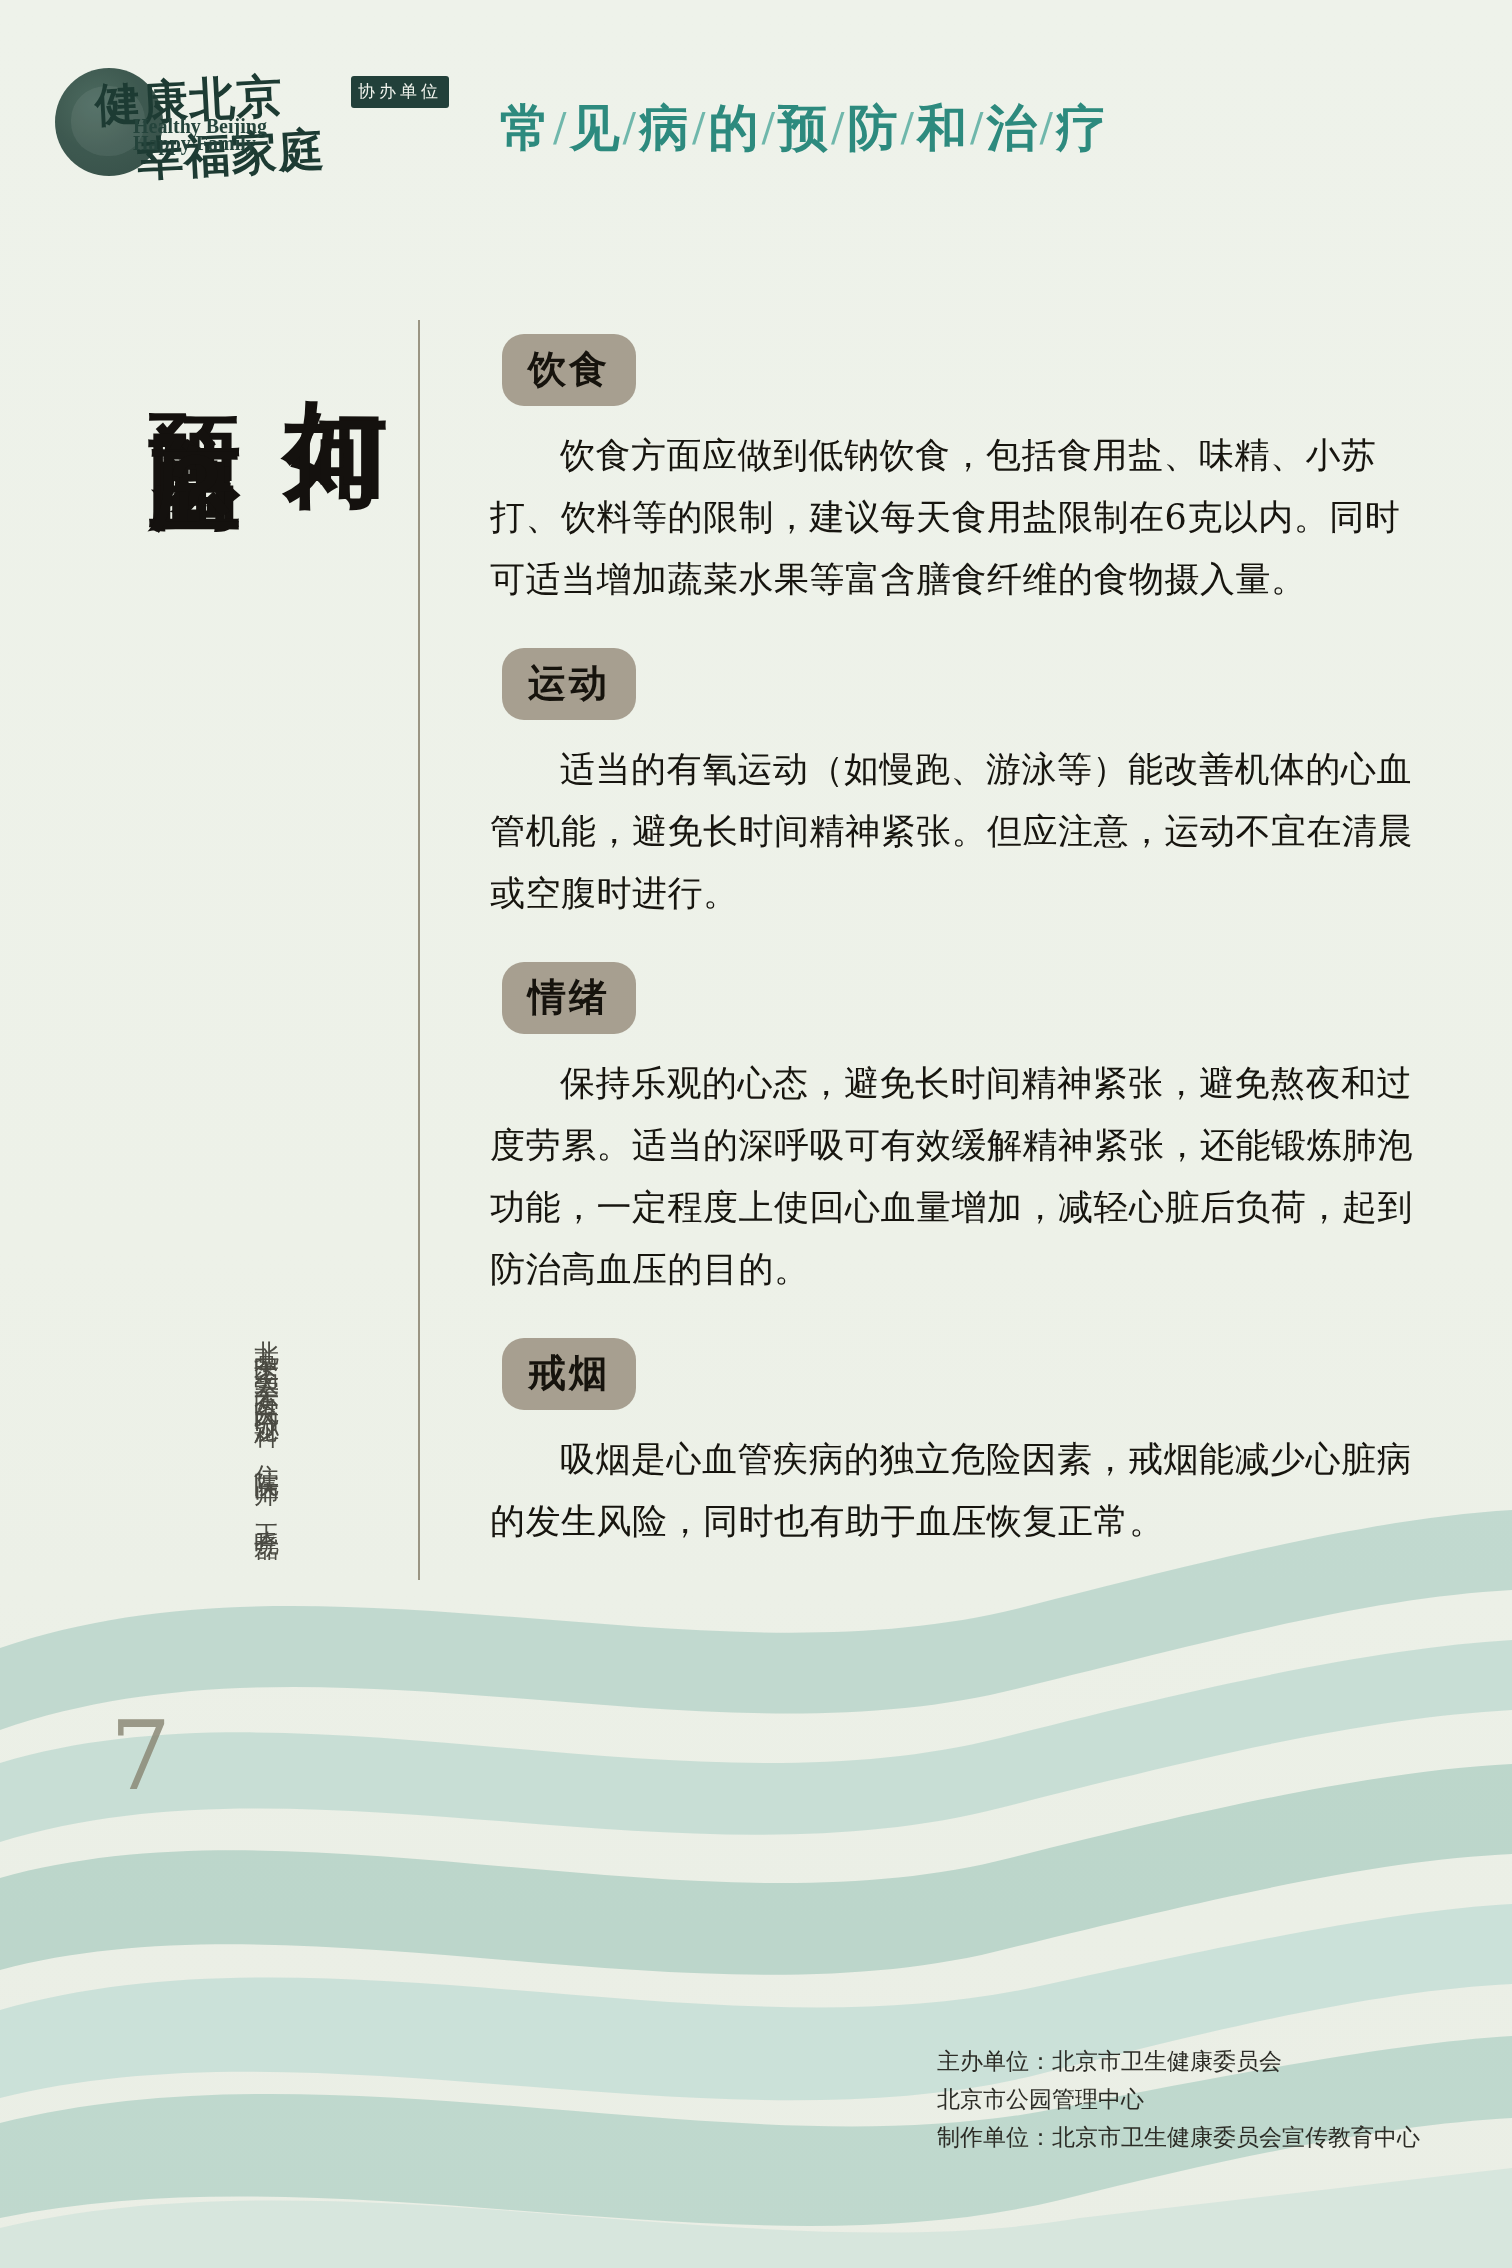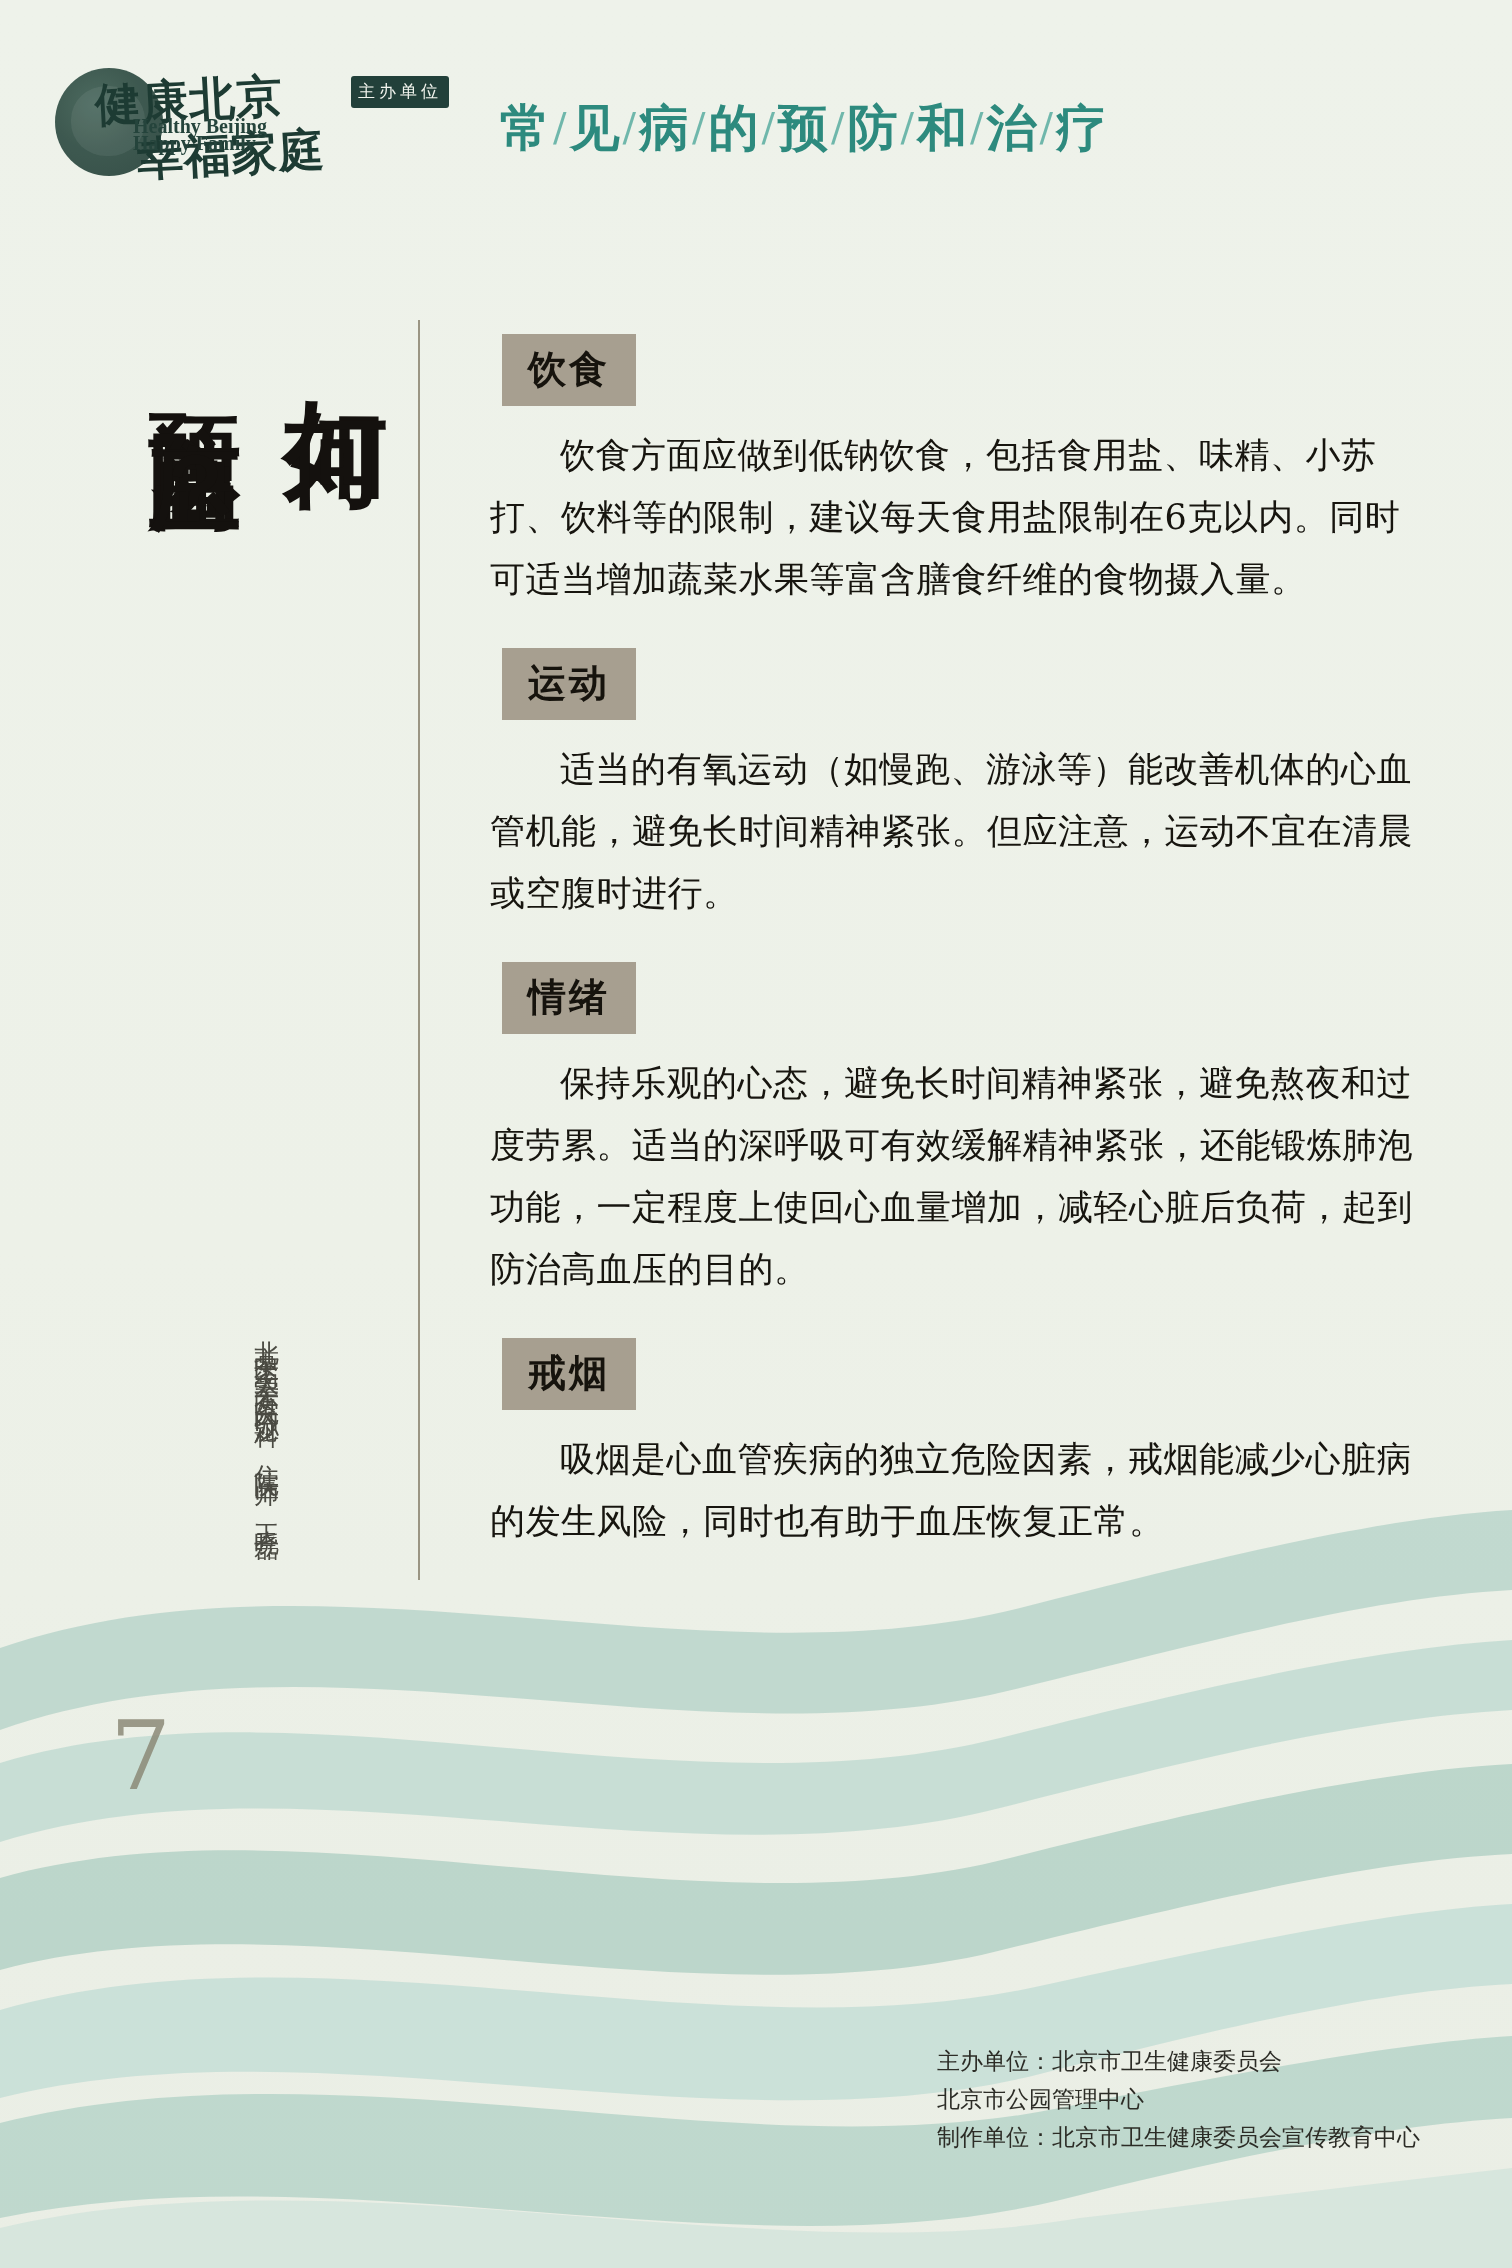--- a/index.html
+++ b/index.html
@@ -223,20 +223,21 @@
     display: inline-block;
     background: #a79f90;
     color: #16130d;
     font-family: "DejaVu Serif", serif;
     font-weight: bold;
     font-size: 38px;
     line-height: 1;
     padding: 16px 26px 18px 26px;
     margin: 12px 12px 18px 12px;
     letter-spacing: 3px;
+    border-radius: 22px;
   }
 
   
   .footer {
     position: absolute;
     right: 92px;
     bottom: 112px;
     text-align: left;
     font-family: "DejaVu Serif", serif;
     font-size: 23px;
@@ -258,21 +259,21 @@
     <path d="M0,792 C320,700 720,840 1040,768 C1250,722 1400,692 1512,686 L1512,766 C1390,772 1250,802 1040,856 C720,936 320,800 0,880 Z" fill="#c6ded6" opacity="0.85"></path>
     <path d="M0,905 C340,820 740,955 1060,890 C1260,850 1410,824 1512,818 L1512,900 C1400,906 1260,932 1060,982 C740,1060 340,930 0,1000 Z" fill="#9bc6ba" opacity="0.55"></path>
     <path d="M0,1010 C340,930 760,1055 1080,1000 L1512,950 L1512,1050 L0,1050 Z" fill="#d3e4dc" opacity="0.85"></path>
   </svg>
 
   <div class="header">
     <div class="logo-block">
       <div class="logo-seal"></div>
       <div class="logo-cn1">健康北京</div>
       <div class="logo-cn2">幸福家庭</div>
-      <div class="logo-badge">主办单位</div>
+      <div class="logo-badge">协办单位</div>
       <div class="logo-en">
         <span>Healthy Beijing</span>
         <span>Happy Family</span>
       </div>
     </div>
     <div class="header-title">
       <span>常</span><span class="sep">/</span><span>见</span><span class="sep">/</span><span>病</span><span class="sep">/</span><span>的</span><span class="sep">/</span><span>预</span><span class="sep">/</span><span>防</span><span class="sep">/</span><span>和</span><span class="sep">/</span><span>治</span><span class="sep">/</span><span>疗</span>
     </div>
   </div>
 

